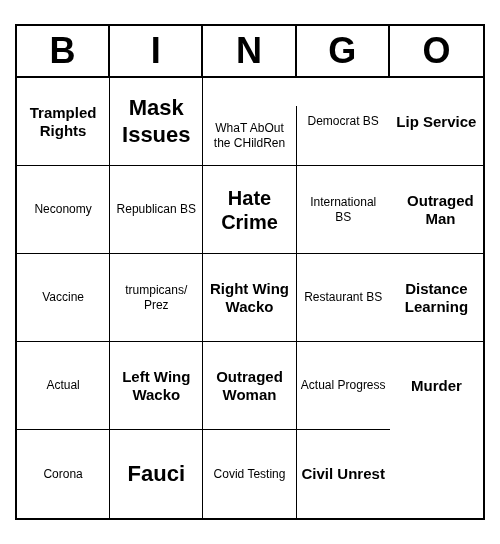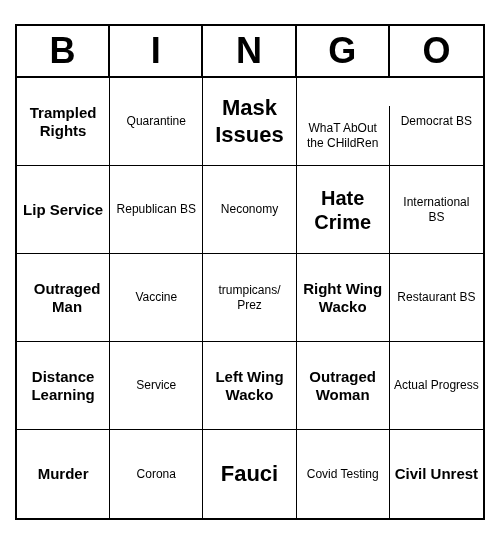--- a/index.html
+++ b/index.html
@@ -65,36 +65,35 @@
 <div class="bingo-card">
   <div class="bingo-header">
     <div class="bingo-header-cell">B</div>
     <div class="bingo-header-cell">I</div>
     <div class="bingo-header-cell">N</div>
     <div class="bingo-header-cell">G</div>
     <div class="bingo-header-cell">O</div>
   </div>
   <div class="bingo-grid" id="bingo-grid">
   <div class="bingo-cell" style="font-size: 15px; font-weight: bold;">Trampled Rights</div>
-      <div class="bingo-cell" style="font-size: 12px;">Quarantine</div>
       <div class="bingo-cell" style="font-size: 22px; font-weight: bold;">Mask Issues</div>
       <div class="bingo-cell" style="font-size: 12px; margin-top: 28px;">WhaT AbOut the CHildRen</div>
       <div class="bingo-cell" style="font-size: 12px; border-right: none;">Democrat BS</div>
       <div class="bingo-cell" style="font-size: 15px; font-weight: bold;">Lip Service</div>
+      <div class="bingo-cell" style="font-size: 12px;">Neconomy</div>
       <div class="bingo-cell" style="font-size: 12px;">Republican BS</div>
-      <div class="bingo-cell" style="font-size: 12px;">Neconomy</div>
       <div class="bingo-cell" style="font-size: 20px; font-weight: bold;">Hate Crime</div>
       <div class="bingo-cell" style="font-size: 12px; border-right: none;">International BS</div>
       <div class="bingo-cell" style="font-size: 15px; font-weight: bold; padding-left: 12px;">Outraged Man</div>
       <div class="bingo-cell" style="font-size: 12px;">Vaccine</div>
       <div class="bingo-cell" style="font-size: 12px;">trumpicans/ Prez</div>
       <div class="bingo-cell" style="font-size: 15px; font-weight: bold;">Right Wing Wacko</div>
       <div class="bingo-cell" style="font-size: 12px; border-right: none;">Restaurant BS</div>
       <div class="bingo-cell" style="font-size: 15px; font-weight: bold;">Distance Learning</div>
-      <div class="bingo-cell" style="font-size: 12px;">Service</div>
+      <div class="bingo-cell" style="font-size: 12px;">Actual</div>
       <div class="bingo-cell" style="font-size: 15px; font-weight: bold;">Left Wing Wacko</div>
       <div class="bingo-cell" style="font-size: 15px; font-weight: bold;">Outraged Woman</div>
       <div class="bingo-cell" style="font-size: 12px; border-right: none;">Actual Progress</div>
       <div class="bingo-cell" style="font-size: 15px; font-weight: bold; border-bottom: none;">Murder</div>
       <div class="bingo-cell" style="font-size: 12px; border-bottom: none;">Corona</div>
       <div class="bingo-cell" style="font-size: 22px; font-weight: bold; border-bottom: none;">Fauci</div>
       <div class="bingo-cell" style="font-size: 12px; border-bottom: none;">Covid Testing</div>
       <div class="bingo-cell" style="font-size: 15px; font-weight: bold; border-bottom: none; border-right: none;">Civil Unrest</div>
     </div>
 </div>

